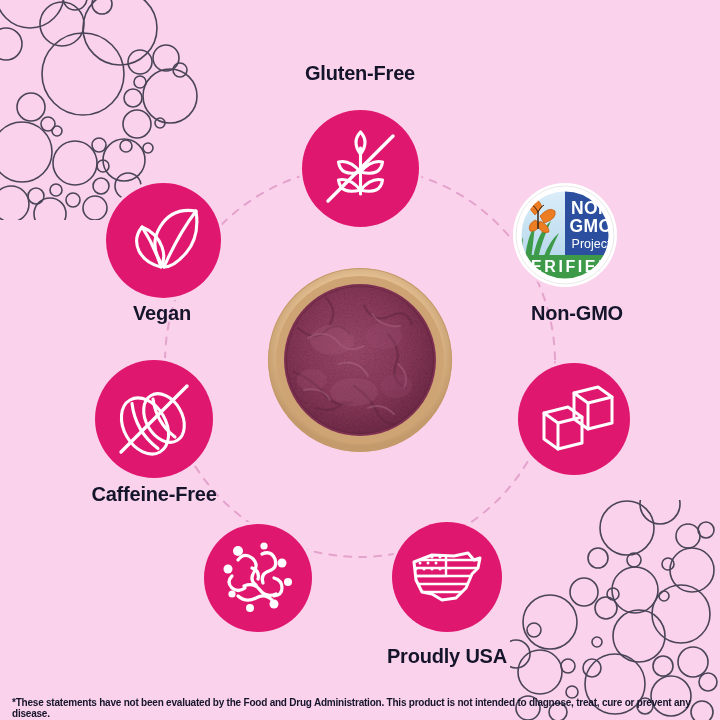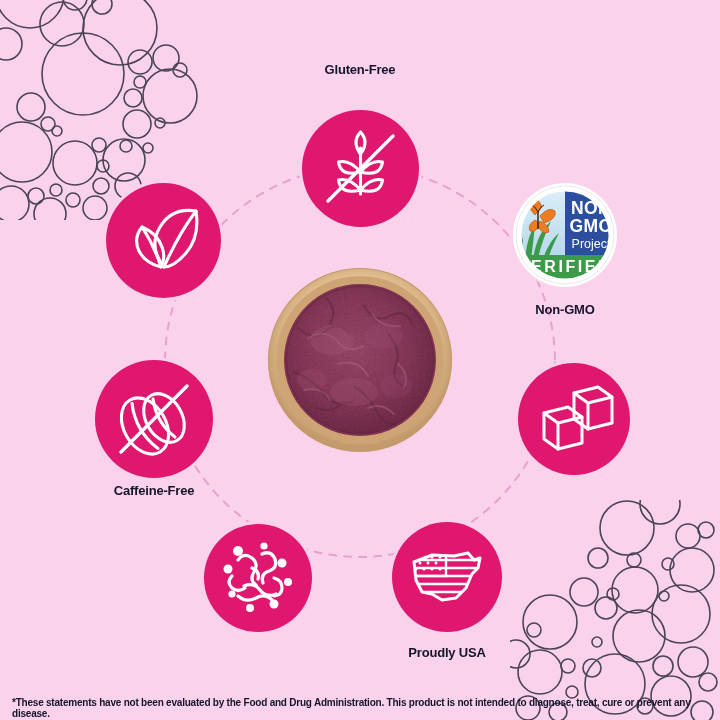--- a/index.html
+++ b/index.html
@@ -45,21 +45,21 @@
     align-items: center;
     justify-content: center;
   }
   .badge svg { display: block; }
 
   .label {
     position: absolute;
     text-align: center;
     color: #14142b;
     font-weight: bold;
-    font-size: 13px;
+    font-size: 20px;
     line-height: 1.18;
     letter-spacing: -0.2px;
     white-space: pre;
   }
 
   .bowl {
     position: absolute;
     left: 268px;
     top: 268px;
     width: 184px;
@@ -289,21 +289,21 @@
         <text x="78" y="31" fill="#ffffff" font-family="'Liberation Sans',sans-serif" font-size="17.5" font-weight="bold" text-anchor="middle" letter-spacing="0.4">NON</text>
         <text x="78" y="49" fill="#ffffff" font-family="'Liberation Sans',sans-serif" font-size="17.5" font-weight="bold" text-anchor="middle" letter-spacing="0.4">GMO</text>
         <text x="78" y="65" fill="#ffffff" font-family="'Liberation Sans',sans-serif" font-size="12.5" text-anchor="middle">Project</text>
 
         <text x="52" y="89" fill="#ffffff" font-family="'Liberation Sans',sans-serif" font-size="16" font-weight="bold" text-anchor="middle" letter-spacing="2.6">VERIFIED</text>
       </g>
       <circle cx="52" cy="52" r="46" fill="none" stroke="#ffffff" stroke-width="5"></circle>
       <circle cx="52" cy="52" r="49" fill="none" stroke="#e8e8e8" stroke-width="1"></circle>
     </svg>
   </div>
-  <div class="label" style="left:470px; top:302px; width:190px;">Non-GMO</div>
+  <div class="label" style="left:482px; top:302px; width:190px;">Non-GMO</div>
 
   <div class="badge" style="left:518px; top:363px; width:112px; height:112px;">
     <svg width="112" height="112" viewBox="0 0 112 112">
       <g fill="none" stroke="#ffffff" stroke-width="3" stroke-linecap="round" stroke-linejoin="round">
 
         <path d="M56 30 L80 24 L94 34 L70 40 Z"></path>
         <path d="M70 40 L70 66 L94 60 L94 34"></path>
         <path d="M56 30 L56 56 L70 66"></path>
 
         <path d="M26 50 L50 44 L64 54 L40 60 Z"></path>
@@ -398,16 +398,17 @@
       <g fill="none" stroke="#ffffff" stroke-width="3.1" stroke-linecap="round" stroke-linejoin="round">
 
         <path d="M58 84 q-16 -20 -4 -40 q12 -20 36 -16 q4 26 -10 42 q-12 14 -22 14 z"></path>
         <path d="M90 28 Q72 52 58 84"></path>
 
         <path d="M55 84 q-16 -4 -22 -16 q-6 -13 3 -24 q15 6 20 20 q4 11 -1 20 z"></path>
         <path d="M36 44 Q48 62 55 84"></path>
       </g>
     </svg>
   </div>
+  <div class="label" style="left:72px; top:302px; width:180px;">Vegan</div>
 
   <div class="footnote">*These statements have not been evaluated by the Food and Drug Administration. This product is not intended to diagnose, treat, cure or prevent any disease.</div>
 
 </div>
 
 </body></html>

